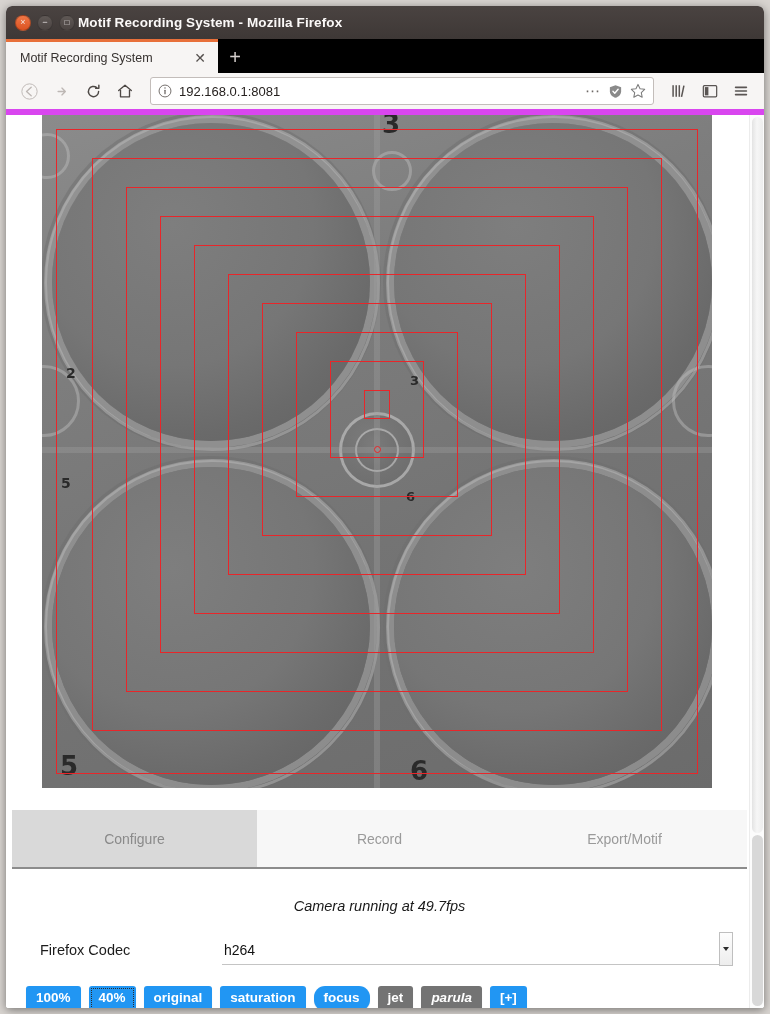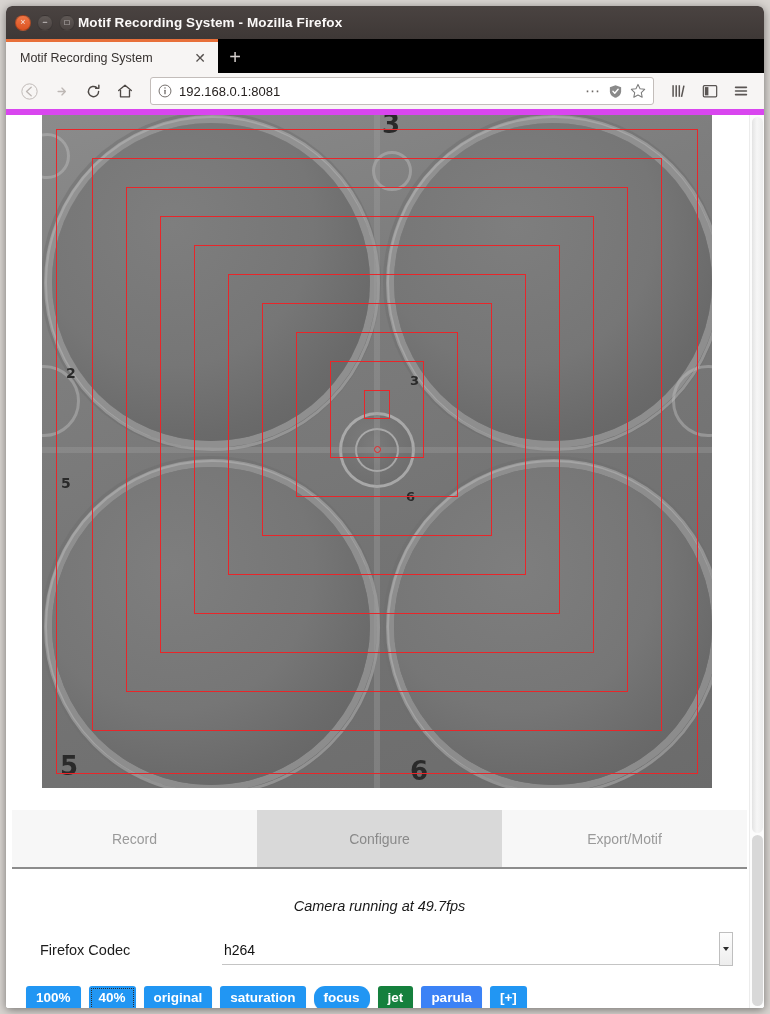--- a/index.html
+++ b/index.html
@@ -399,25 +399,25 @@
             <div class="rect" style="left: 254px; top: 217px; width: 162px; height: 165px; border-color: rgb(232, 38, 42);"></div>
             <div class="rect" style="left: 288px; top: 246px; width: 94px; height: 97px; border-color: rgb(232, 38, 42);"></div>
             <div class="rect" style="left: 322px; top: 275px; width: 26px; height: 29px; border-color: rgb(232, 38, 42);"></div>
           </div>
         <div class="ctrdot" style="left:332px;top:331px;"></div>
       </div>
 
       <div id="panelgap"></div>
 
       <div id="tabs">
+        <div class="ptab active">
+          <span>Configure</span>
+        </div>
         <div class="ptab">
           <span>Record</span>
-        </div>
-        <div class="ptab active">
-          <span>Configure</span>
         </div>
         <div class="ptab">
           <span>Export/Motif</span>
         </div>
       </div>
 
       <div id="panelbody">
         <div id="statusline">Camera running at 49.7fps</div>
 
         <div class="frow">
@@ -431,22 +431,22 @@
         </div>
 
         <div class="frow">
           <div class="fctl">
             <div class="btnrow" id="colorbtns">
                 <button class="pbtn" style="background: rgb(33, 150, 243);">100%</button>
                 <button class="pbtn focused" style="background: rgb(33, 150, 243);">40%</button>
                 <button class="pbtn" style="background: rgb(33, 150, 243);">original</button>
                 <button class="pbtn" style="background: rgb(33, 150, 243);">saturation</button>
                 <button class="pbtn" style="background: rgb(33, 150, 243); border-radius: 11px;">focus</button>
-                <button class="pbtn" style="background: #15803d;">jet</button>
-                <button class="pbtn" style="background: #3b82f6;">parula</button>
+                <button class="pbtn" style="background: #737373;">jet</button>
+                <button class="pbtn" style="background: #737373; font-style: italic;">parula</button>
                 <button class="pbtn" style="background: rgb(33, 150, 243);">[+]</button>
               </div>
           </div>
         </div>
 
       </div>
     </div>
 
     <div id="vscroll">
       <div id="vtrackrest"></div>

